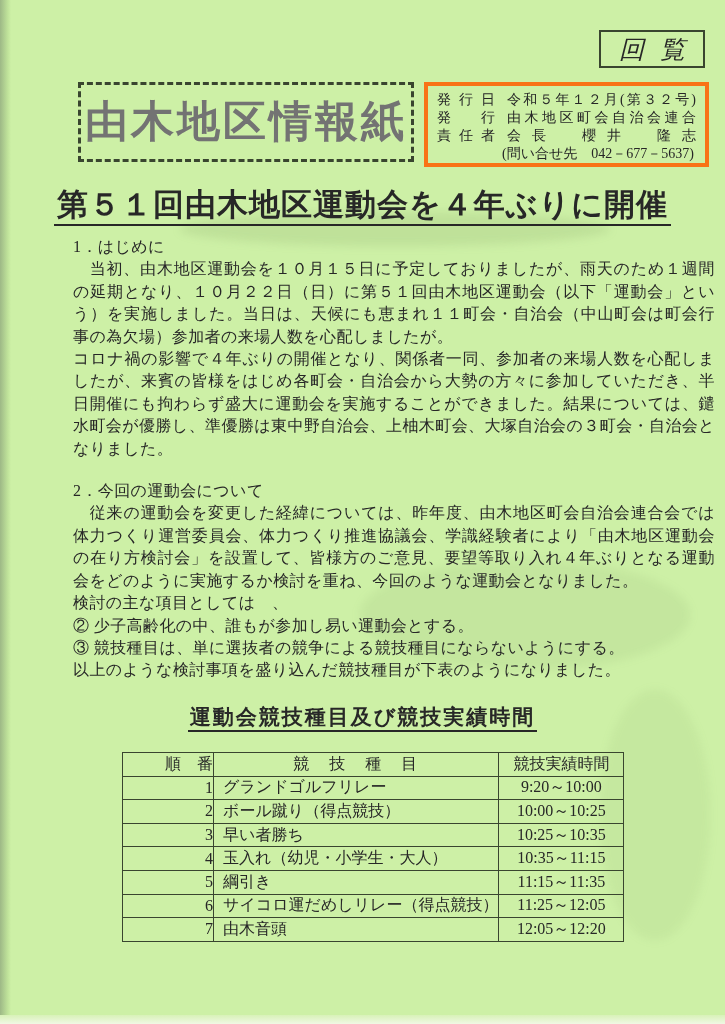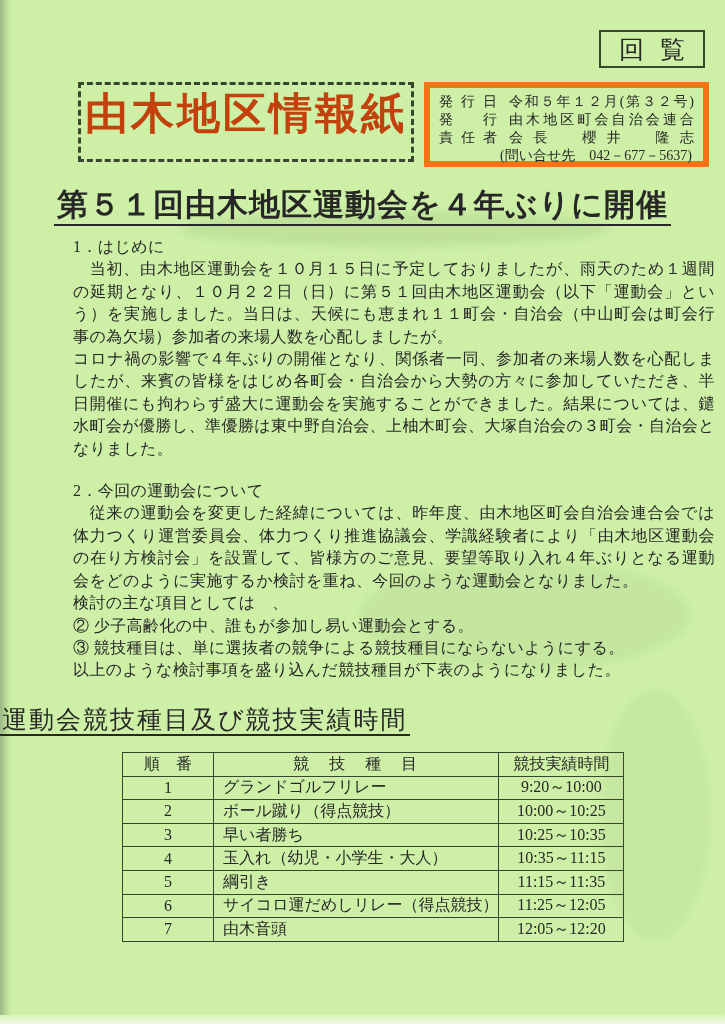--- a/index.html
+++ b/index.html
@@ -24,34 +24,34 @@
   .bleed {
     position:absolute; border-radius:50%;
     background:rgba(120,150,85,0.16); filter:blur(4px);
     pointer-events:none;
   }
   
   .stamp-box {
     position:absolute; left:599px; top:30px; width:106px; height:38px;
     border:2px solid #39452f; box-sizing:border-box;
     display:flex; align-items:center; justify-content:center;
-    font-size:25px; letter-spacing:16px; text-indent:16px;
+    font-size:25px; letter-spacing:16px; text-indent:16px;font-style:italic;
   }
   
   .masthead {
     position:absolute; left:78px; top:82px; width:336px; height:80px;
     border:3px dashed #39452f; box-sizing:border-box;
-    display:flex; align-items:flex-start; justify-content:center;
+    display:flex; align-items:center; justify-content:center;
     font-family:Liberation Sans, sans-serif;
-    font-weight:bold; font-size:43px; letter-spacing:3px; color:#c2410c;
+    font-weight:bold; font-size:43px; letter-spacing:3px; color:#737373;
   }
   
   .pubinfo {
     position:absolute; left:424px; top:82px; width:285px; height:85px;
-    border:6px solid #f97316; box-sizing:border-box;
+    border:4px solid #f97316; box-sizing:border-box;
     padding:5px 9px 4px 9px;
     font-size:14px; line-height:18px;
   }
   .pub-row { display:flex; }
   .pub-label { width:58px; text-align:justify; text-align-last:justify; }
   .pub-value { flex:1; margin-left:12px; text-align:justify; text-align-last:justify; }
   .pub-contact { text-align:right; padding-right:2px; }
   
   .article-title {
     position:absolute; top:184px; left:0; width:100%;
@@ -61,33 +61,33 @@
   
   .body-text {
     position:absolute; top:236px; left:73px; width:642px;
     font-size:16px; line-height:22.4px; letter-spacing:0.4px;
     text-align:justify;
   }
   .sec2 { margin-top:20px; }
   
   .schedule-title {
     position:absolute; top:703px; left:0; width:100%;
-    font-size:25px; font-weight:normal; letter-spacing:2px;
+    text-align:center; font-size:21px; font-weight:bold; letter-spacing:2px;
   }
   .schedule-title span { border-bottom:2px solid #272727; padding:0 2px 1px 2px; }
   table.schedule {
     position:absolute; top:752px; left:122px;
     border-collapse:collapse; table-layout:fixed;
     font-size:16px; color:#272727;
   }
   table.schedule th, table.schedule td {
     border:1.6px solid #39452f; height:23.6px; padding:0;
     font-weight:normal; box-sizing:border-box; overflow:hidden; white-space:nowrap;
   }
-  .col-no { width:91px; text-align:center; }
+  .col-no { width:91px; text-align:right; }
   .col-event { width:262px; text-align:left; padding-left:9px !important; }
   .col-event-head { width:262px; text-align:center; letter-spacing:2px; }
   .col-time { width:125px; text-align:center; }
 </style>
 </head>
 <body>
 
 <div class="page">
 
   <div class="edge-left"></div>

